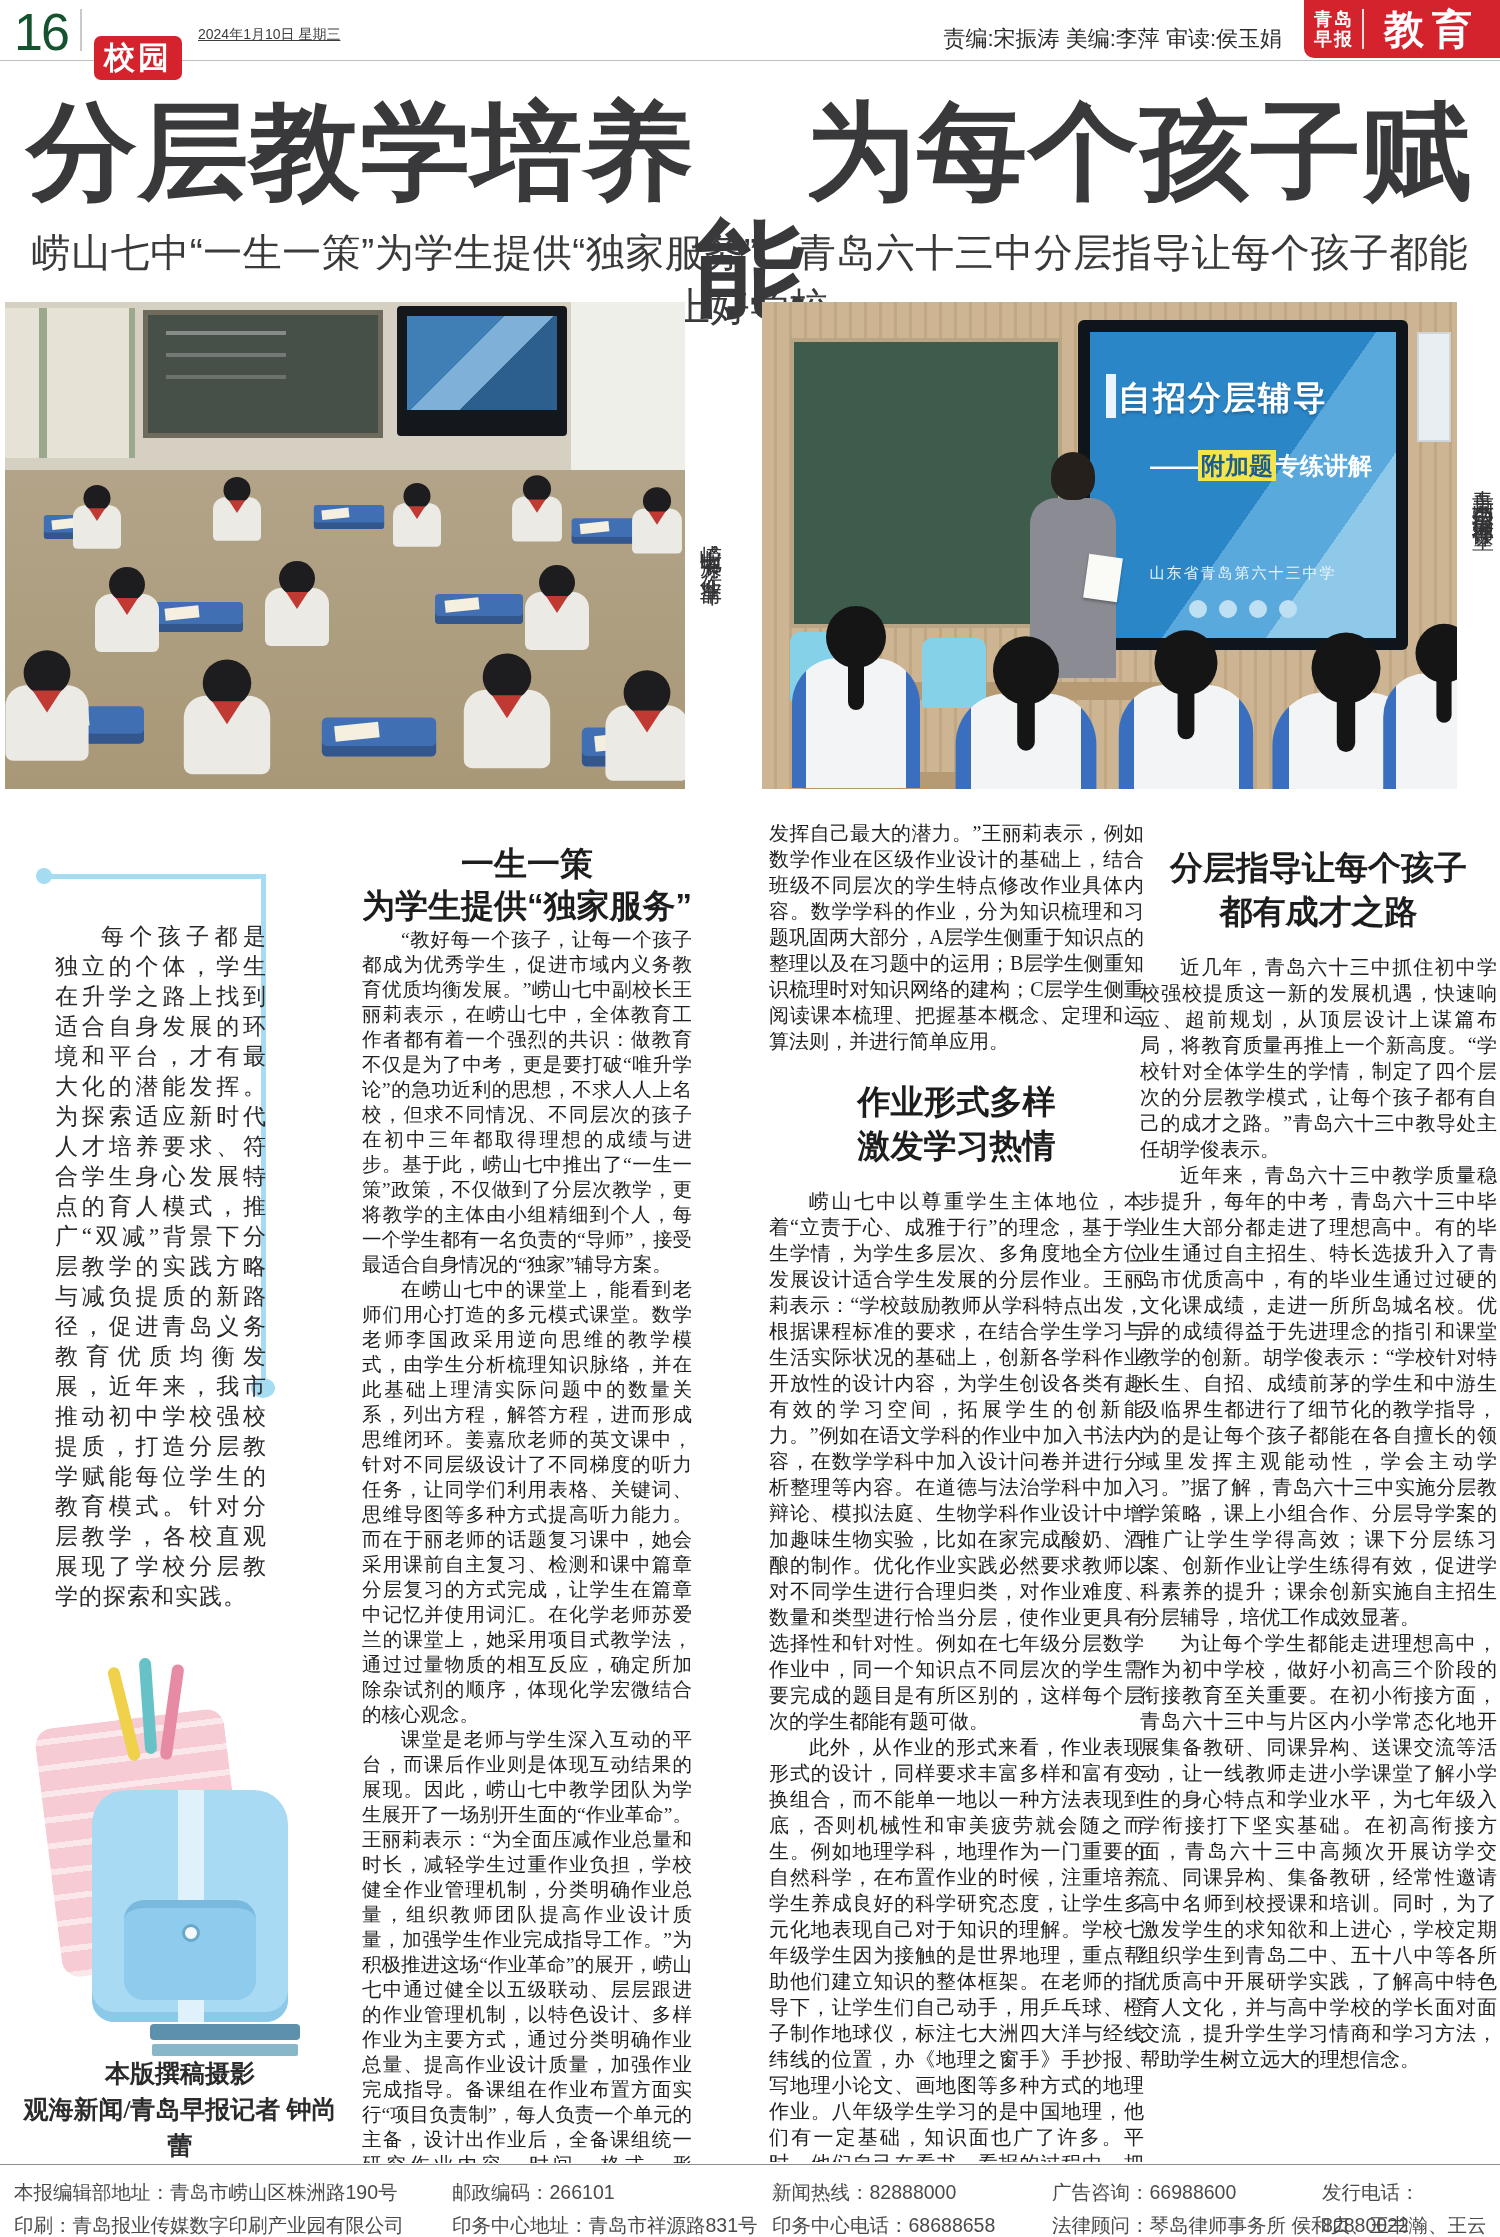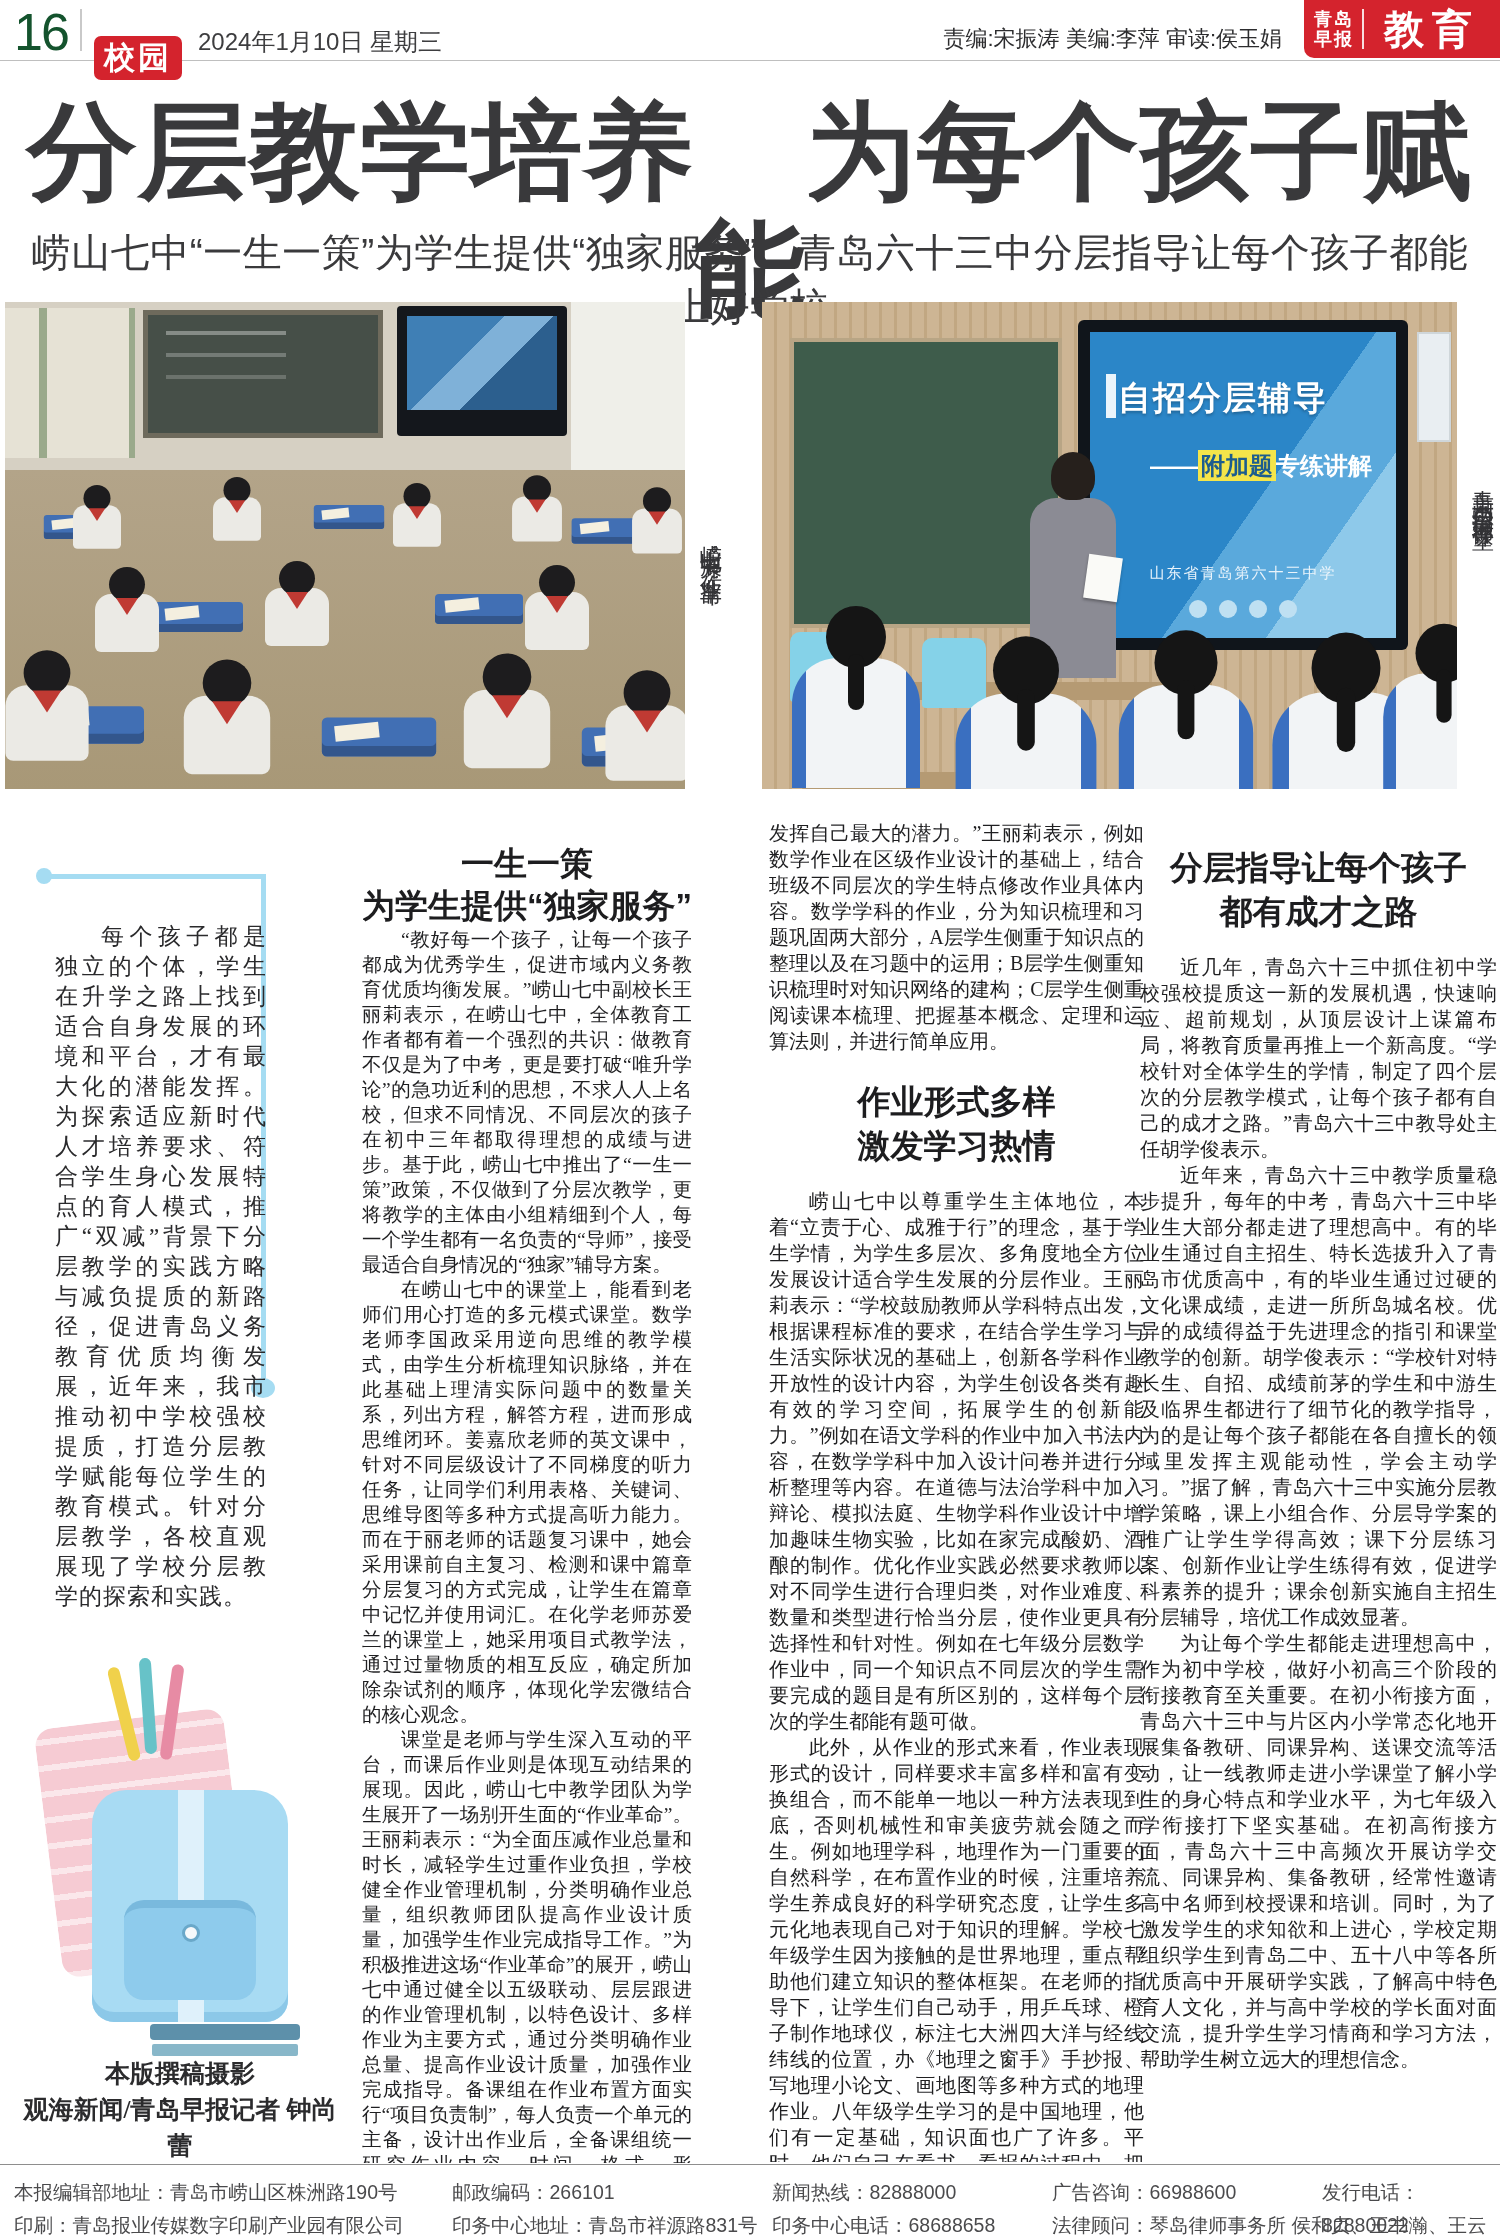--- a/index.html
+++ b/index.html
@@ -9,22 +9,22 @@
 
   
   .mast { position:absolute; top:0; left:0; width:1500px; height:61px;
           border-bottom:1px solid #bfbfbf; background:#fff; }
   .page-num { position:absolute; left:14px; top:2px; font-family:"Liberation Sans",sans-serif;
               font-size:52px; color:#14532d; letter-spacing:-2px; }
   .mast-vline { position:absolute; left:80px; top:9px; width:2px; height:42px; background:#c9c9c9; }
   .section-box { position:absolute; left:94px; top:8px; width:88px; height:44px; background:#d4232d;
                  border-radius:7px; color:#fff; font-weight:bold; font-size:31px; line-height:44px;
                  text-align:center; letter-spacing:3px; font-family:"Liberation Sans",sans-serif;margin-top:28px; }
-  .mast-date { position:absolute; left:198px; top:26px; font-size:24px; color:#3d3d3f;
-               font-family:"Liberation Sans",sans-serif; }
+  .mast-date { position:absolute; left:198px; top:26px; font-size:14px; color:#3d3d3f;
+               font-family:"Liberation Sans",sans-serif;text-decoration:underline; }
   .mast-editors { position:absolute; right:218px; top:24px; font-size:22px; color:#2c2c2e;
                   font-family:"Liberation Sans",sans-serif; }
   .brand { position:absolute; right:0; top:0; width:196px; height:58px; background:#d4232d;
            border-radius:0 0 0 10px; display:flex; align-items:center; padding:4px 8px 4px 10px; }
   .brand-name { display:flex; flex-direction:column; justify-content:center; color:#fff;
                 font-weight:bold; font-size:18px; line-height:20px; letter-spacing:2px;
                 font-family:"Liberation Sans",sans-serif; }
   .brand-divider { width:2px; height:40px; background:rgba(255,255,255,.85); margin:0 8px; }
   .brand-section { flex:1; color:#fff; font-weight:bold; font-size:40px; letter-spacing:8px;
                    text-align:center; font-family:"Liberation Serif",serif; }

